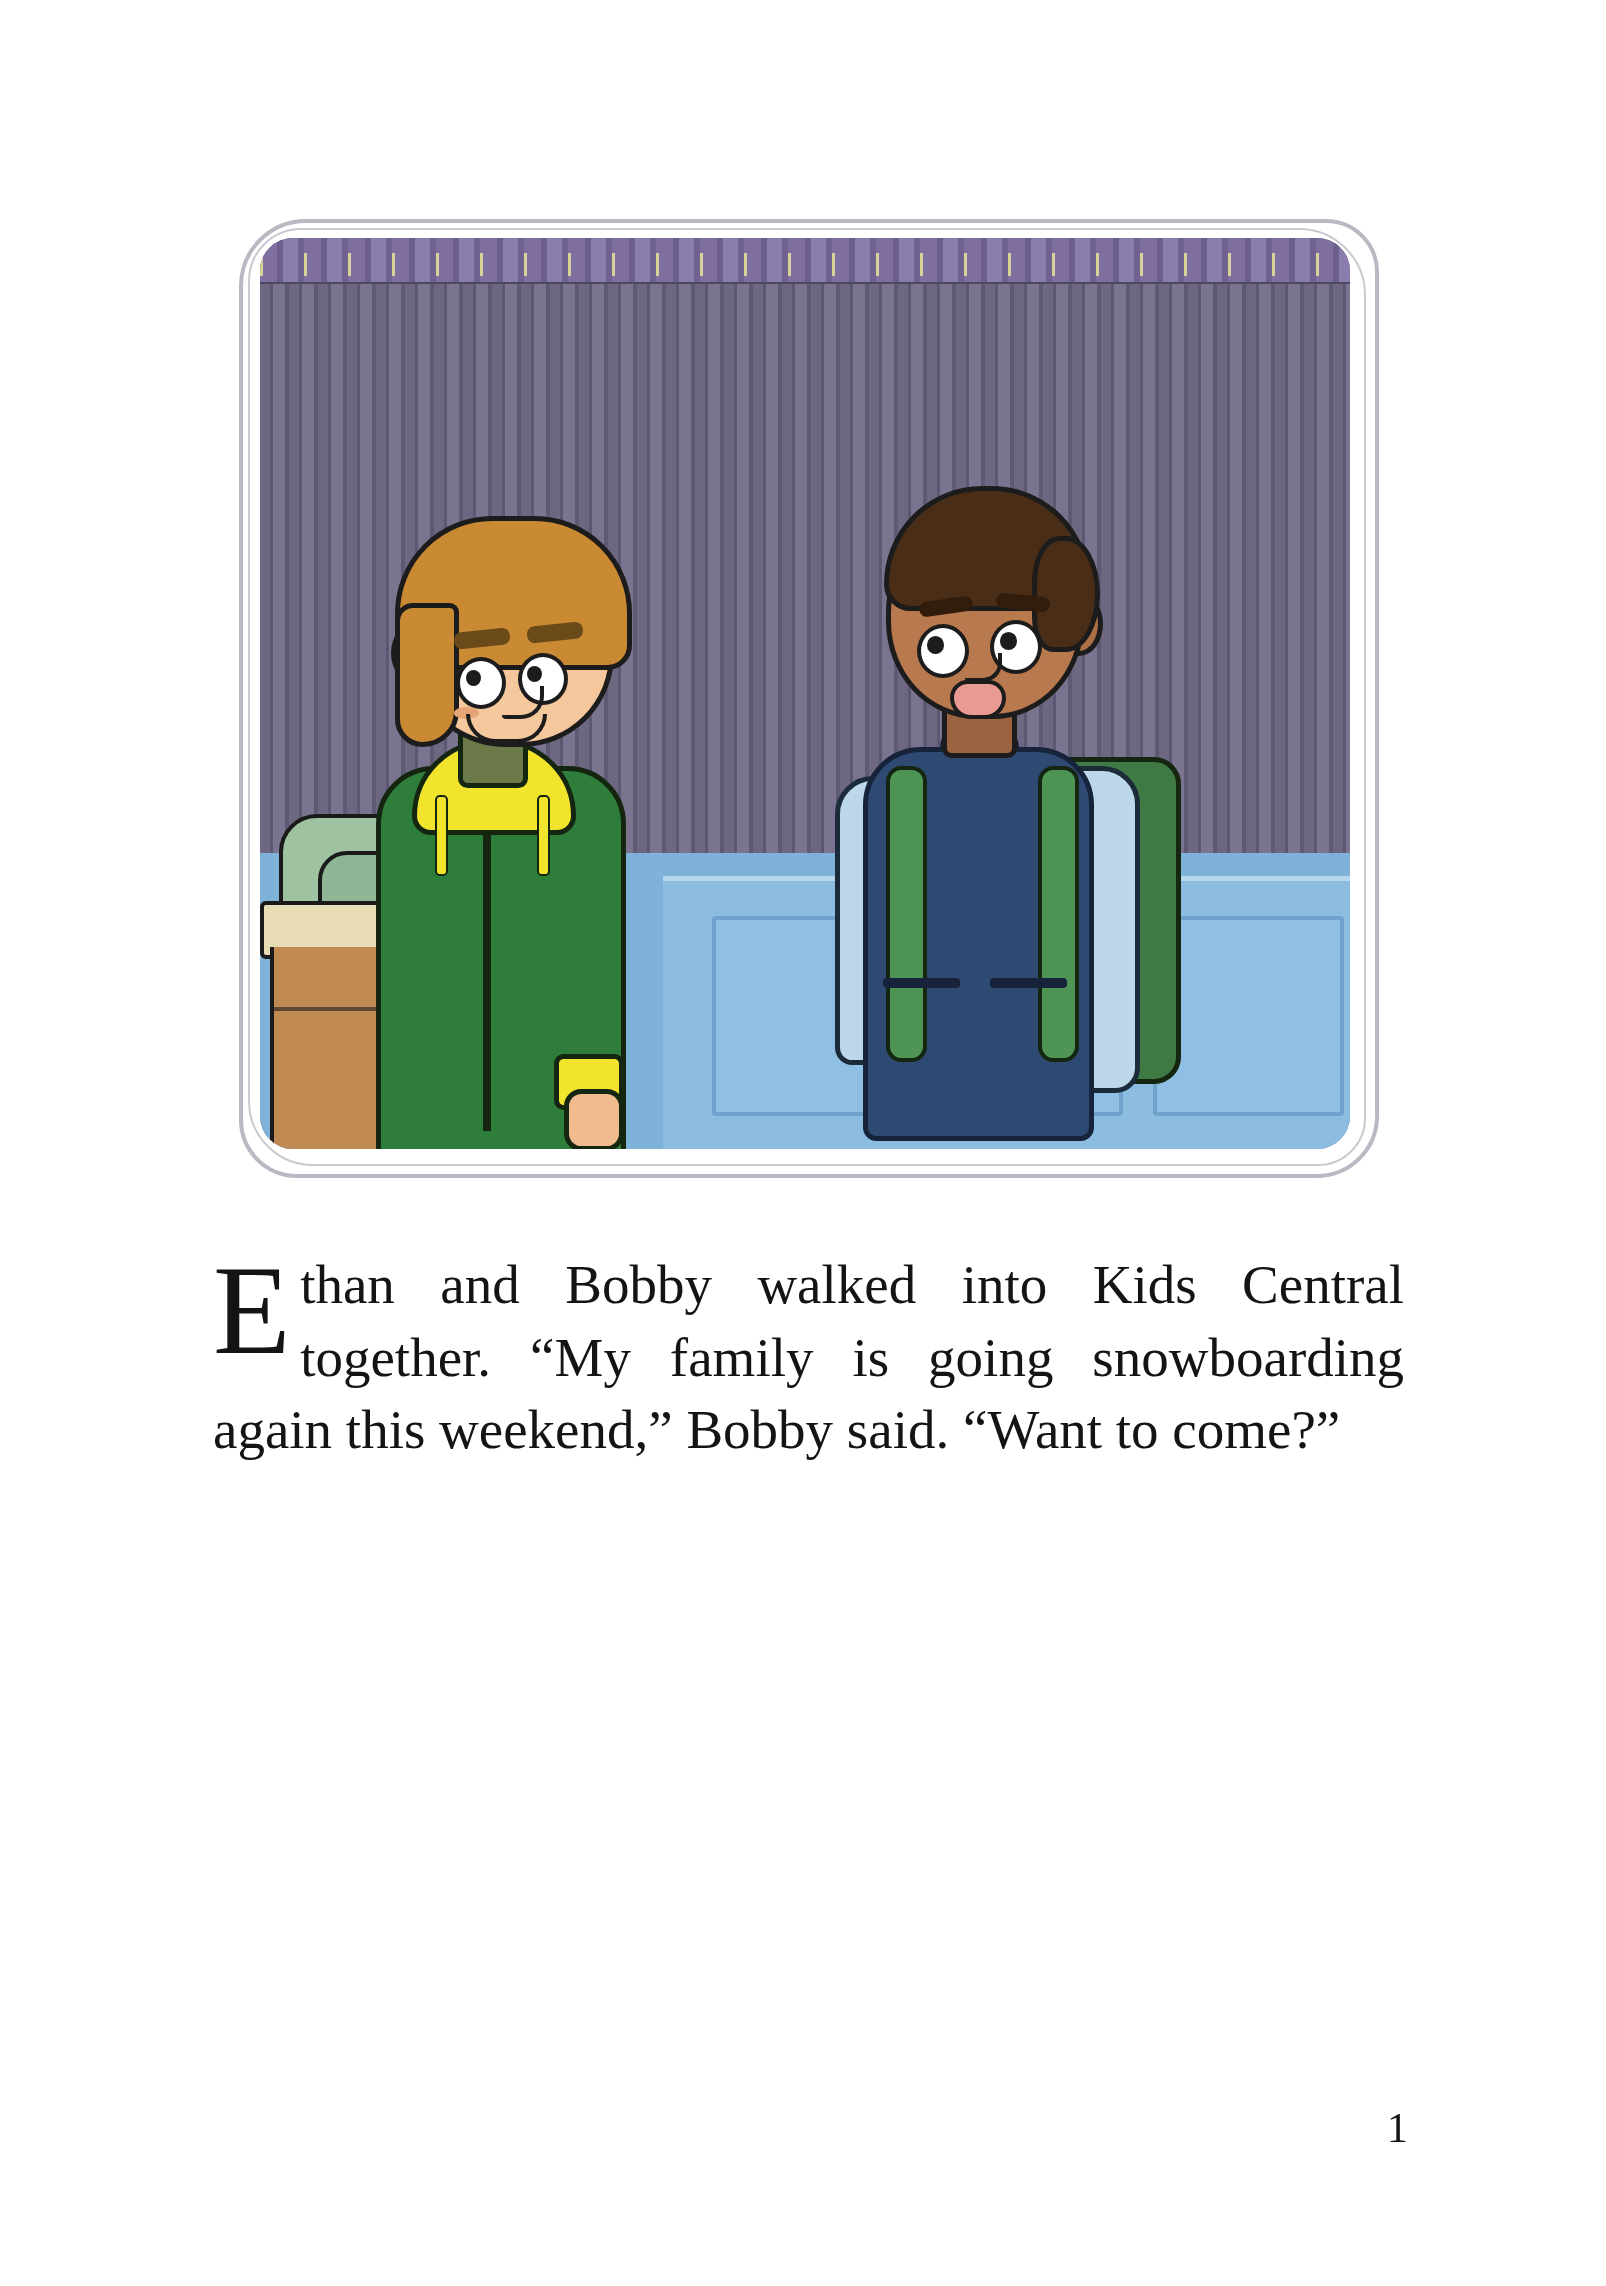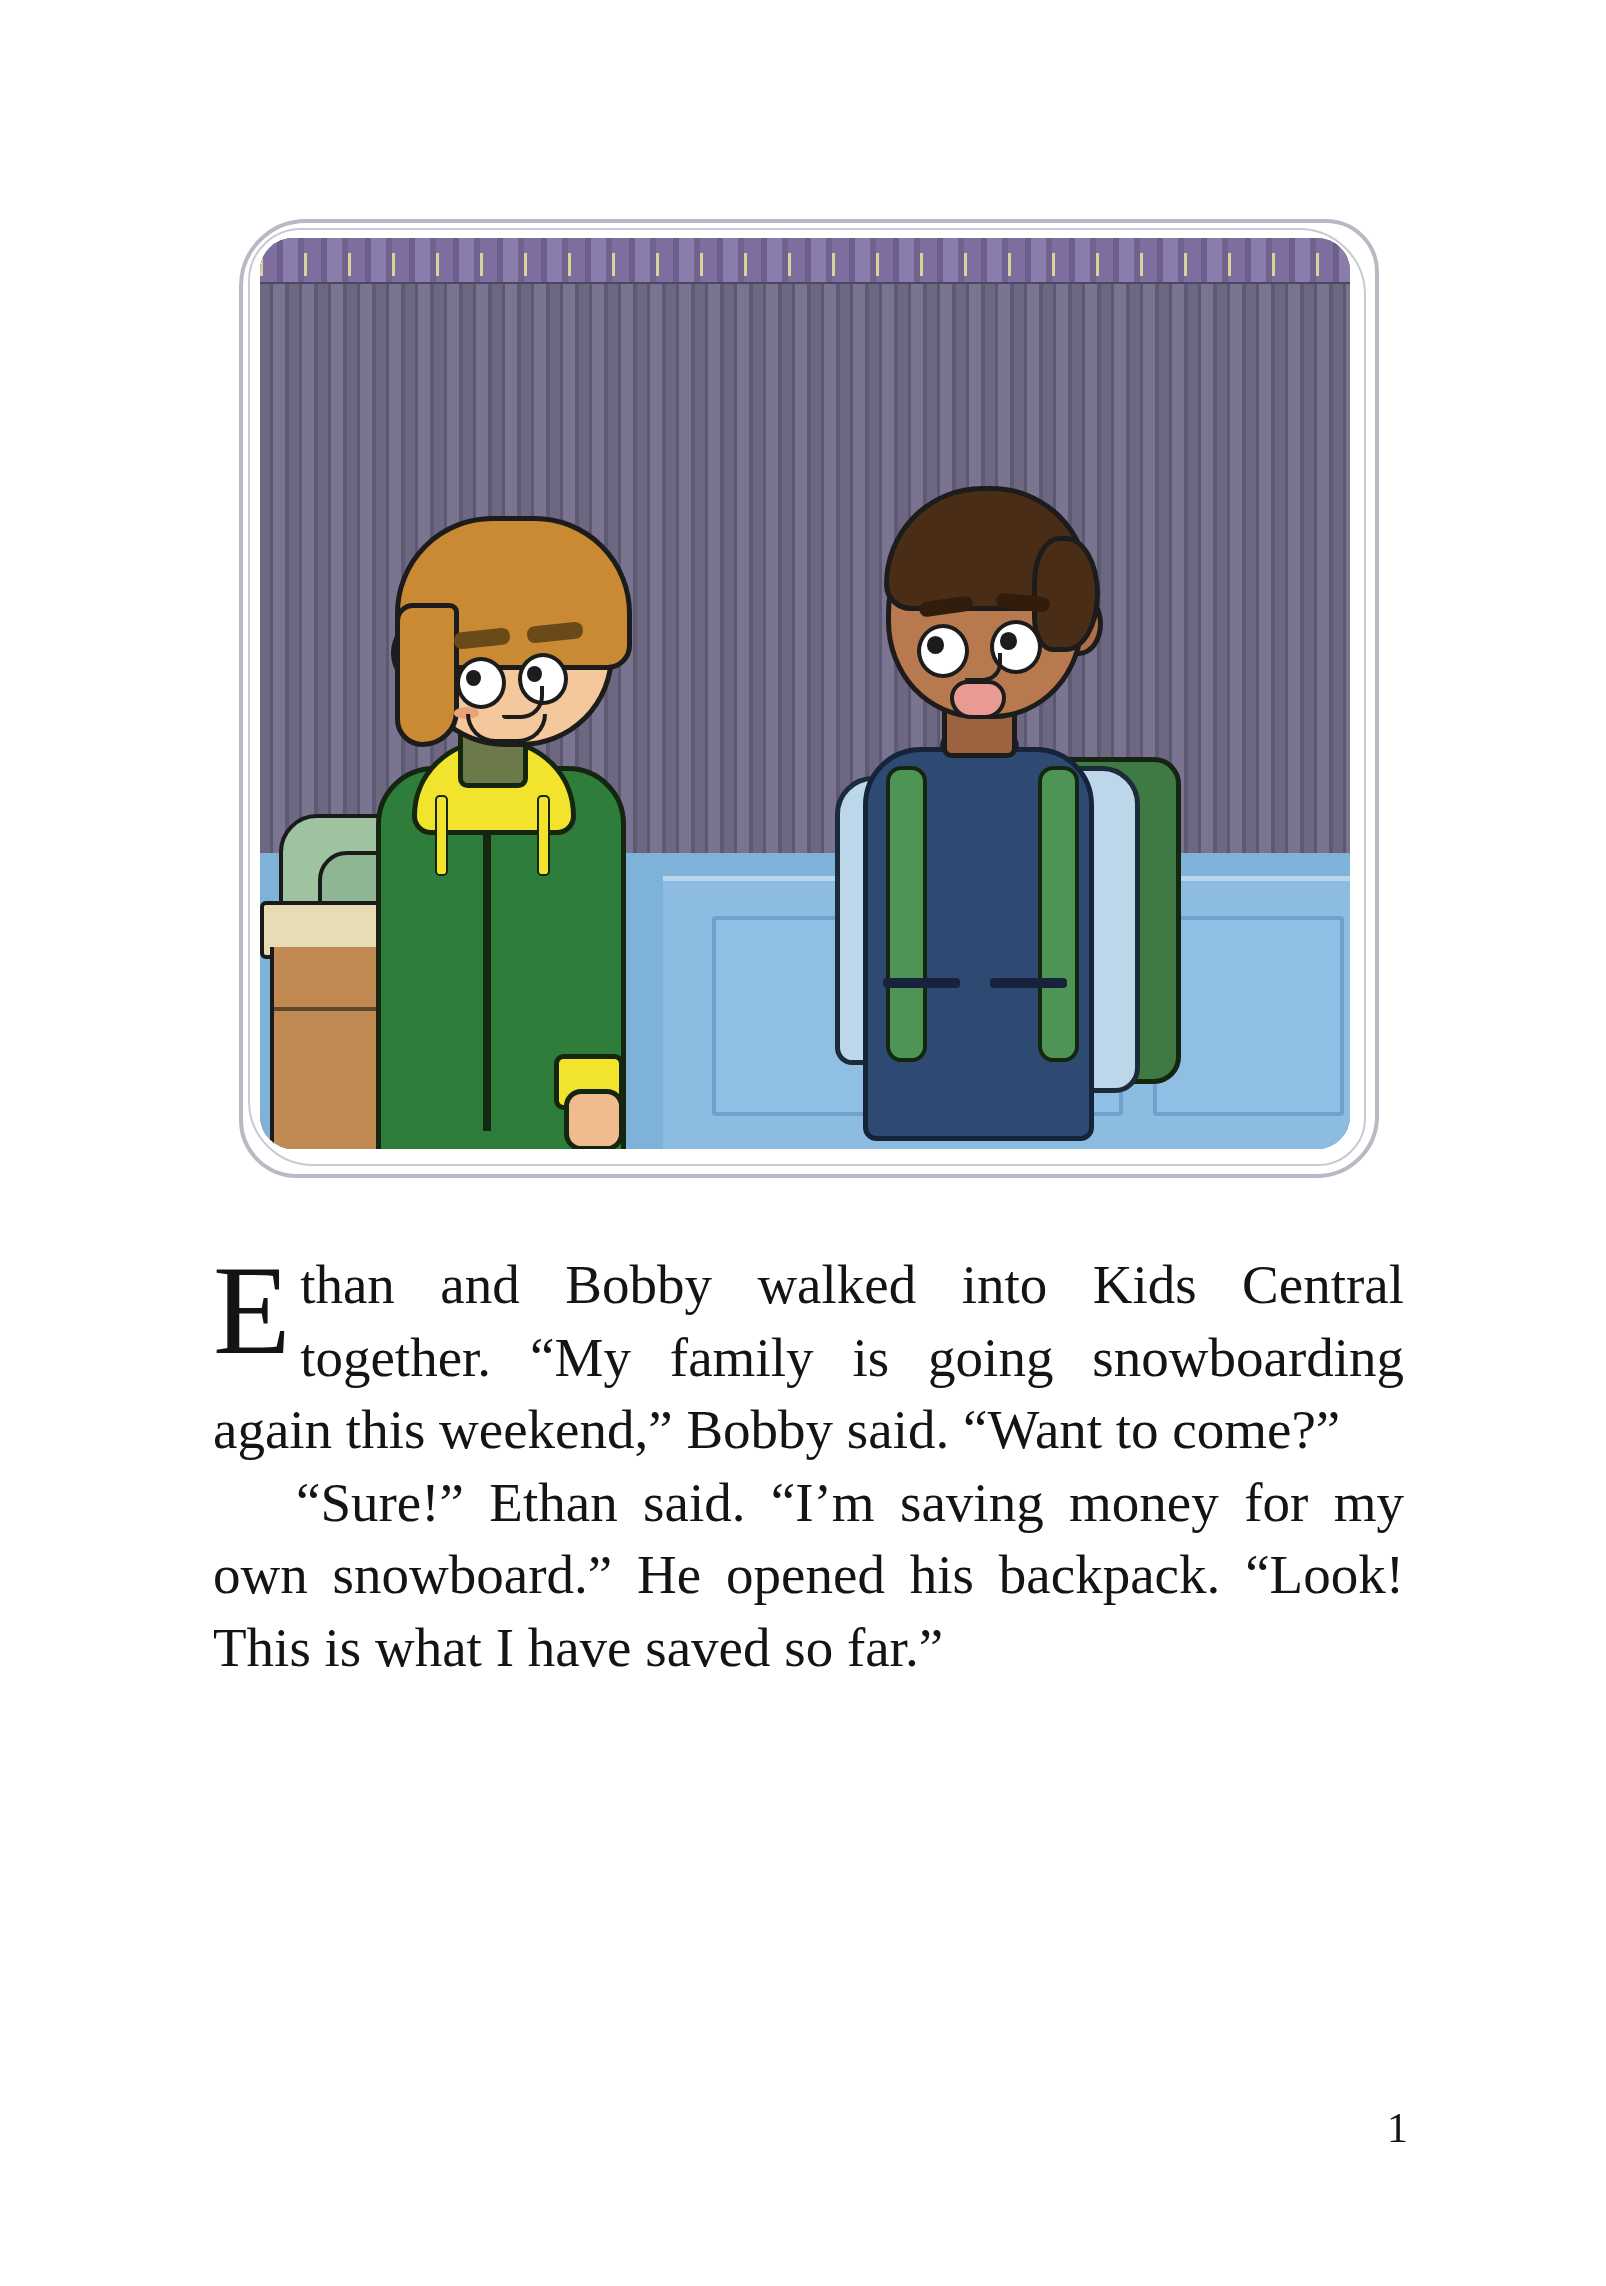--- a/index.html
+++ b/index.html
@@ -496,19 +496,18 @@
         </div>
 
       </div>
     </div>
     <div class="sketch-border"></div>
     <div class="sketch-border2"></div>
   </div>
 
   <div class="story">
     <p class="para1"><span class="dropcap">E</span><span>than and Bobby walked into Kids Central together. “My family is going snowboarding again this weekend,” Bobby said. “Want to come?”</span></p>
-    <p class="p-indent">“Sure!” Ethan said. “I’m saving money for my own snowboard.” He opened his backpack. “Look! This is what I have saved so far.”</p>
   </div>
 
   <div class="page-number">1</div>
 
 </div>
 
 
 </body></html>

